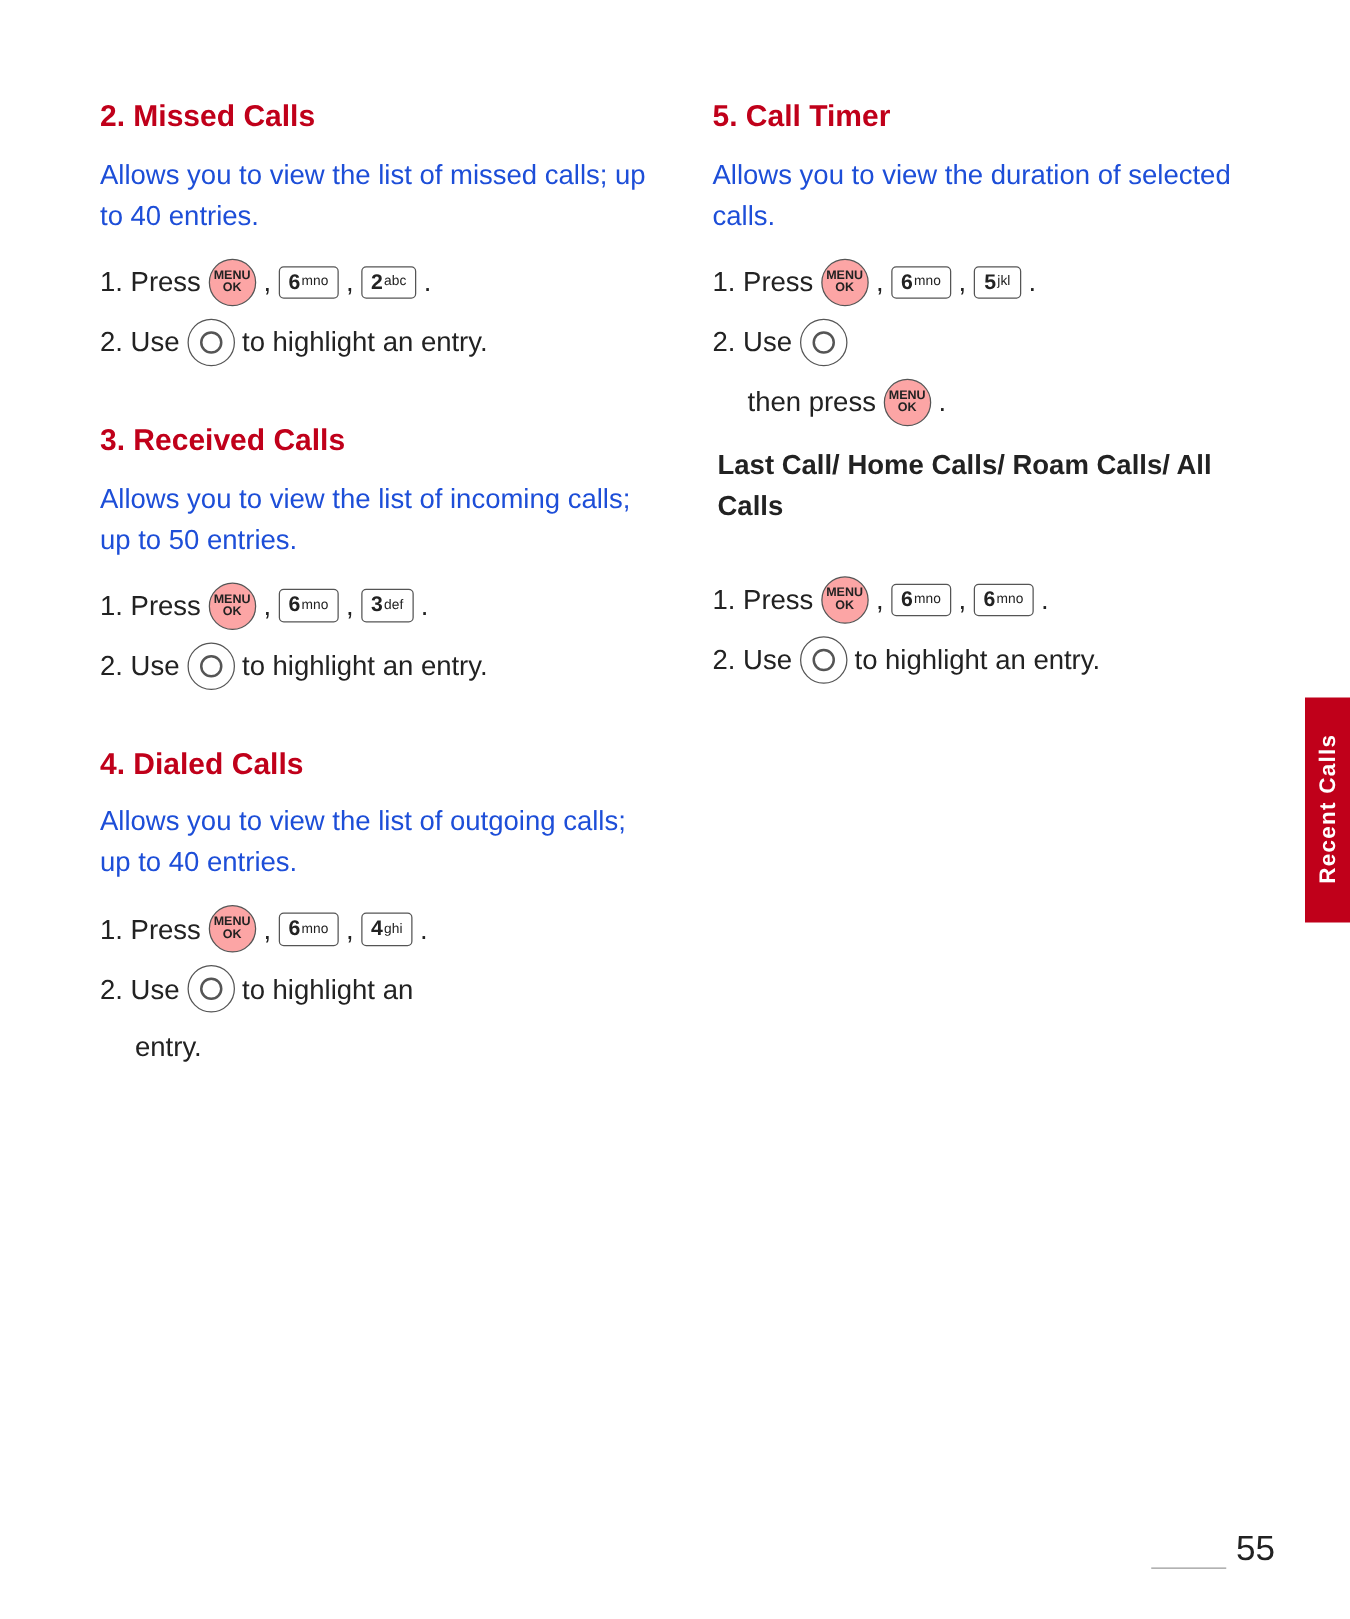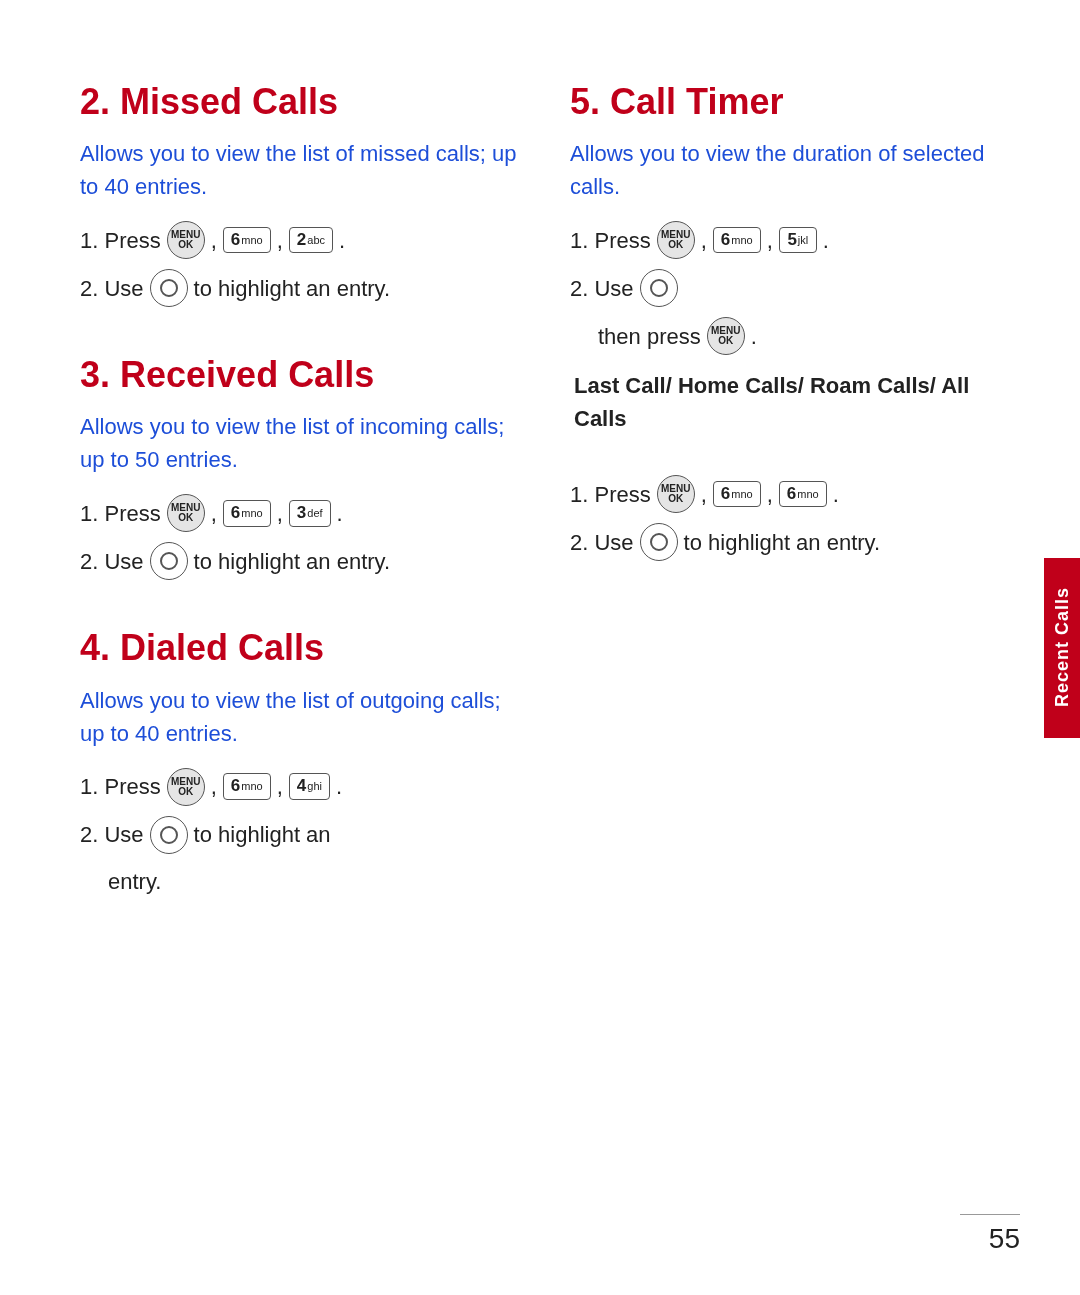--- a/index.html
+++ b/index.html
@@ -33,21 +33,21 @@
       display: flex;
       flex-direction: column;
       gap: 4px;
     }
 
     .section {
       margin-bottom: 36px;
     }
 
     .section-title {
-      font-size: 36px;
+      font-size: 24px;
       font-weight: bold;
       color: #c0001a;
       margin-bottom: 14px;
       line-height: 1.2;
     }
 
     .section-desc {
       font-size: 22px;
       color: #1d4ed8;
       line-height: 1.5;
@@ -91,21 +91,21 @@
     }
 
     .key-circle {
       display: inline-flex;
       align-items: center;
       justify-content: center;
       border: 1.5px solid #555;
       border-radius: 50%;
       width: 38px;
       height: 38px;
-      background: #e5e5e5;
+      background: #fca5a5;
       position: relative;
     }
 
     .key-circle .menu-text {
       font-size: 10px;
       font-weight: bold;
       line-height: 1;
       text-align: center;
     }
 
@@ -162,21 +162,21 @@
       letter-spacing: 1px;
       white-space: nowrap;
     }
 
     
     .page-number-area {
       position: absolute;
       bottom: 40px;
       right: 60px;
       display: flex;
-      flex-direction: column;
+      flex-direction: row;
       align-items: flex-end;
       gap: 8px;
     }
 
     .page-divider {
       width: 60px;
       height: 1.5px;
       background: #999;
     }
 

